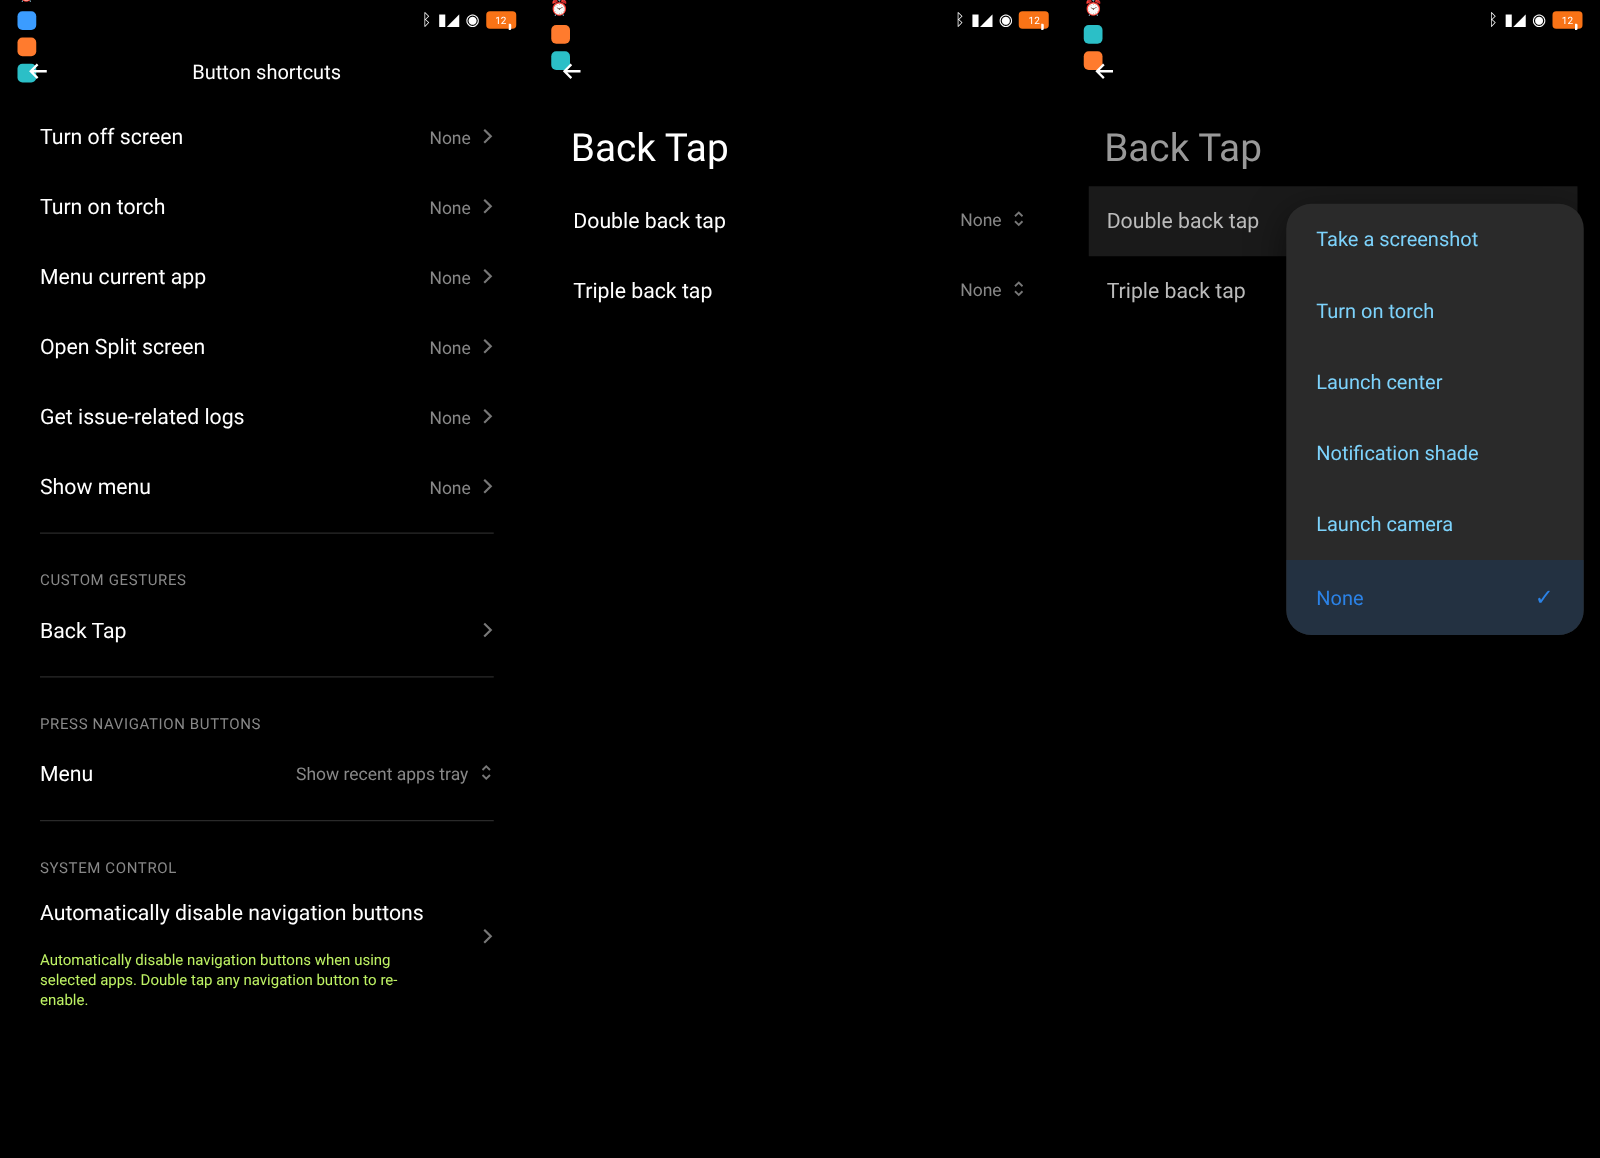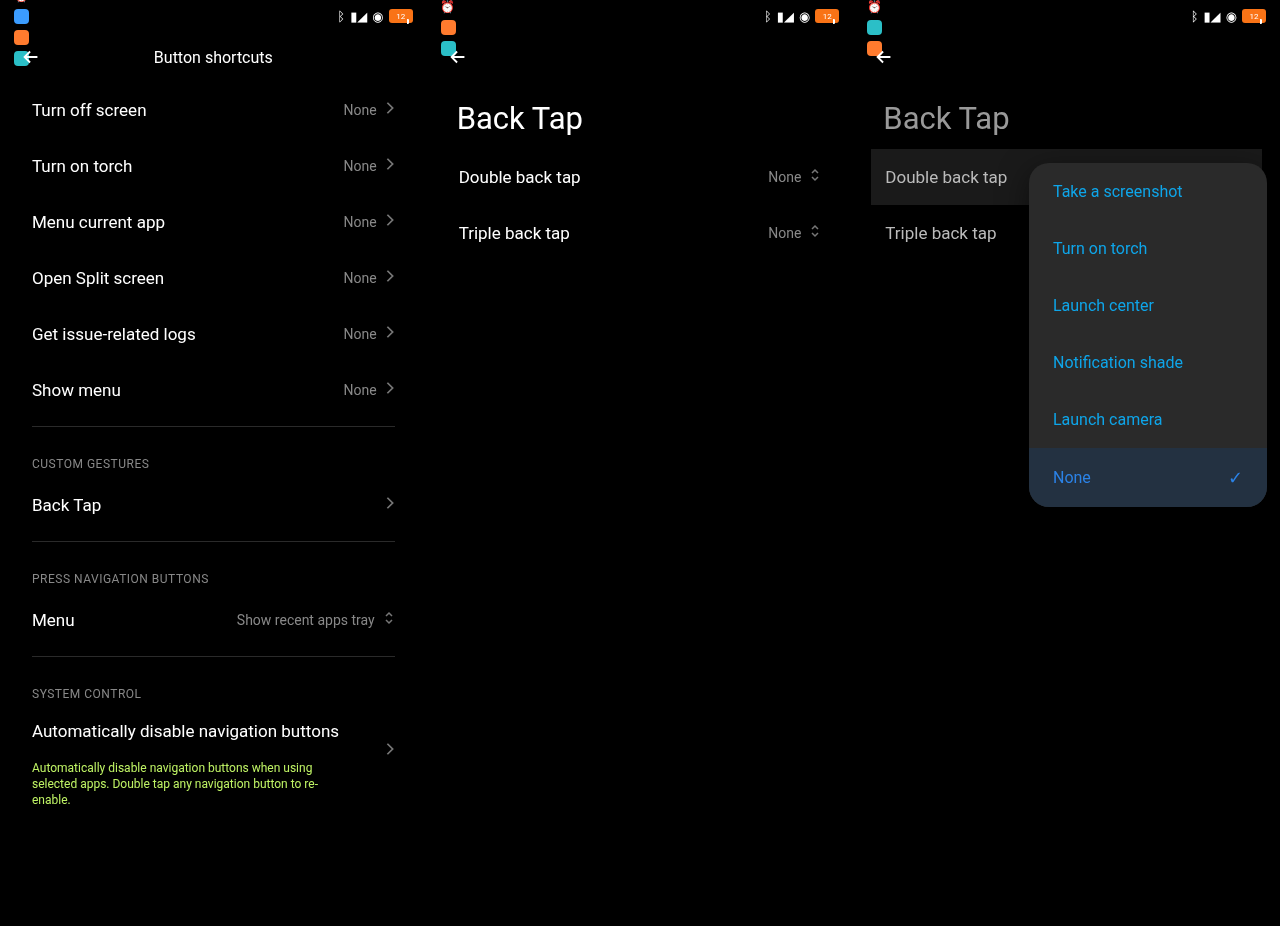--- a/index.html
+++ b/index.html
@@ -70,21 +70,21 @@
   }
   .big-title {
     font-size: 31px;
     font-weight: 400;
     padding: 18px 30px 12px 30px;
   }
   .content { padding: 0 18px; }
   .row {
     display: flex;
     justify-content: space-between;
-    align-items: flex-start;
+    align-items: flex-end;
     padding: 18px 14px;
     cursor: pointer;
   }
   .row-label { font-size: 17px; color: #fff; }
   .row-right { display: flex; align-items: center; gap: 8px; }
   .row-value { font-size: 14px; color: #888; }
   .chevron { color: #666; }
   .chevron svg { stroke: #777; }
   .updown svg { stroke: #777; }
   .section-header {
@@ -117,21 +117,21 @@
     right: 13px;
     width: 238px;
     background: #2a2a2a;
     border-radius: 20px;
     overflow: hidden;
     box-shadow: 0 8px 30px rgba(0,0,0,0.5);
   }
   .popup-item {
     padding: 19px 24px;
     font-size: 16px;
-    color: #0ea5e9;
+    color: #7dd3fc;
     cursor: pointer;
     display: flex;
     justify-content: space-between;
     align-items: center;
   }
   .popup-item.selected {
     background: #233141;
     color: #2b82e6;
   }
   .check { color: #2b82e6; font-size: 18px; }

